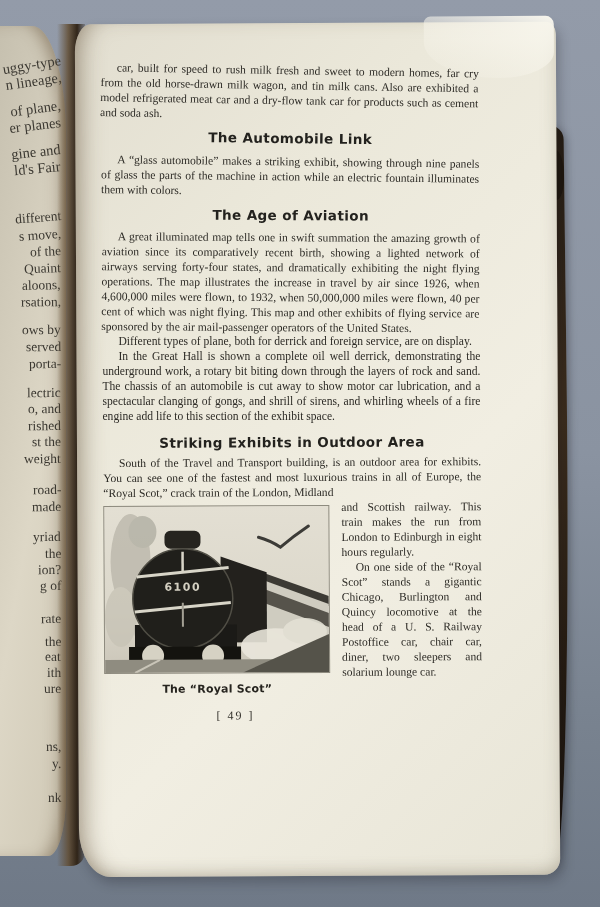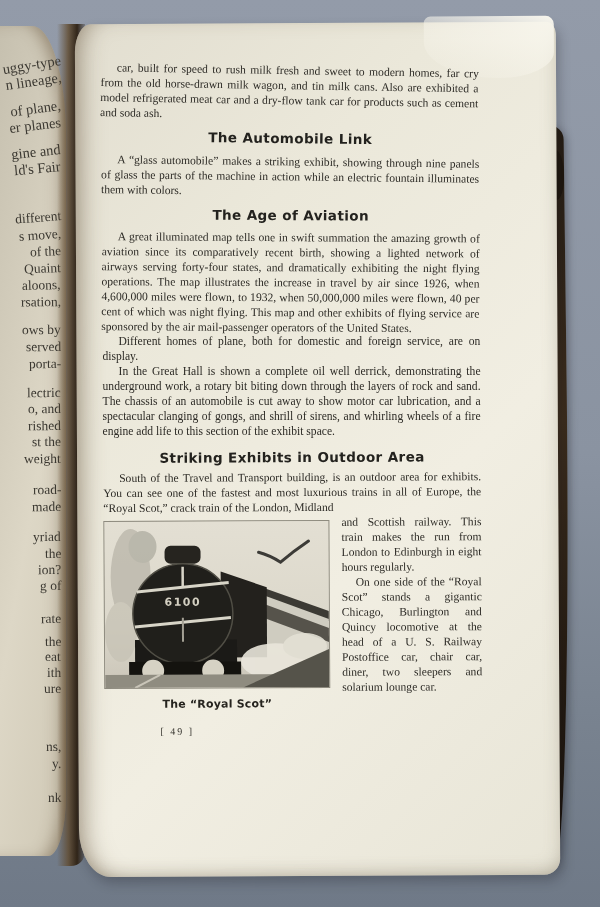--- a/index.html
+++ b/index.html
@@ -83,22 +83,22 @@
     background:#d9d5c9;display:block;
   }
   .photo-caption{
     text-align:center;font-family:"DejaVu Sans", sans-serif;font-weight:700;
     font-size:11px;margin-top:8px;color:#26241f;letter-spacing:.2px;
   }
   .wrap-par{margin:0;}
   .second-par{margin:0;text-indent:14px;}
 
   .page-number{
-    clear:both;padding-top:12px;margin-left:56px;
-    font-size:10px;letter-spacing:2px;color:#35332d;width:fit-content;
+    clear:both;padding-top:12px;margin-left:112px;
+    font-size:12px;letter-spacing:2px;color:#35332d;width:fit-content;
   }
 </style>
 </head>
 <body>
 
 <div class="scene">
 
   <div class="cover-right"></div>
   <div class="cover-top-nub"></div>
 
@@ -146,21 +146,21 @@
 
     <div class="content">
 
       <p class="body-par t1">car, built for speed to rush milk fresh and sweet to modern homes, far cry from the old horse-drawn milk wagon, and tin milk cans.  Also are exhibited a model refrigerated meat car and a dry-flow tank car for products such as cement and soda ash.</p>
 
       <h2 class="head t2">The Automobile Link</h2>
       <p class="body-par t2">A “glass automobile” makes a striking exhibit, showing through nine panels of glass the parts of the machine in action while an electric fountain illuminates them with colors.</p>
 
       <h2 class="head t3">The Age of Aviation</h2>
       <p class="body-par t3">A great illuminated map tells one in swift summation the amazing growth of aviation since its comparatively recent birth, showing a lighted network of airways serving forty-four states, and dramatically exhibiting the night flying operations.  The map illustrates the increase in travel by air since 1926, when 4,600,000 miles were flown, to 1932, when 50,000,000 miles were flown, 40 per cent of which was night flying.  This map and other exhibits of flying service are sponsored by the air mail-passenger operators of the United States.</p>
-      <p class="body-par t4">Different homes of plane, both for domestic and foreign service, are on display.</p>
+      <p class="body-par t4">Different types of plane, both for derrick and foreign service, are on display.</p>
 
       <p class="body-par t4">In the Great Hall is shown a complete oil well derrick, demonstrating the underground work, a rotary bit biting down through the layers of rock and sand.  The chassis of an automobile is cut away to show motor car lubrication, and a spectacular clanging of gongs, and shrill of sirens, and whirling wheels of a fire engine add life to this section of the exhibit space.</p>
 
       <h2 class="head">Striking Exhibits in Outdoor Area</h2>
       <p class="body-par">South of the Travel and Transport building, is an outdoor area for exhibits.  You can see one of the fastest and most luxurious trains in all of Europe, the “Royal Scot,” crack train of the London, Midland</p>
 
       <div class="photo-block">
         <svg class="photo-frame" viewBox="0 0 224 166">
           <defs>
             <linearGradient id="sky" x1="0" y1="0" x2="0" y2="1">

